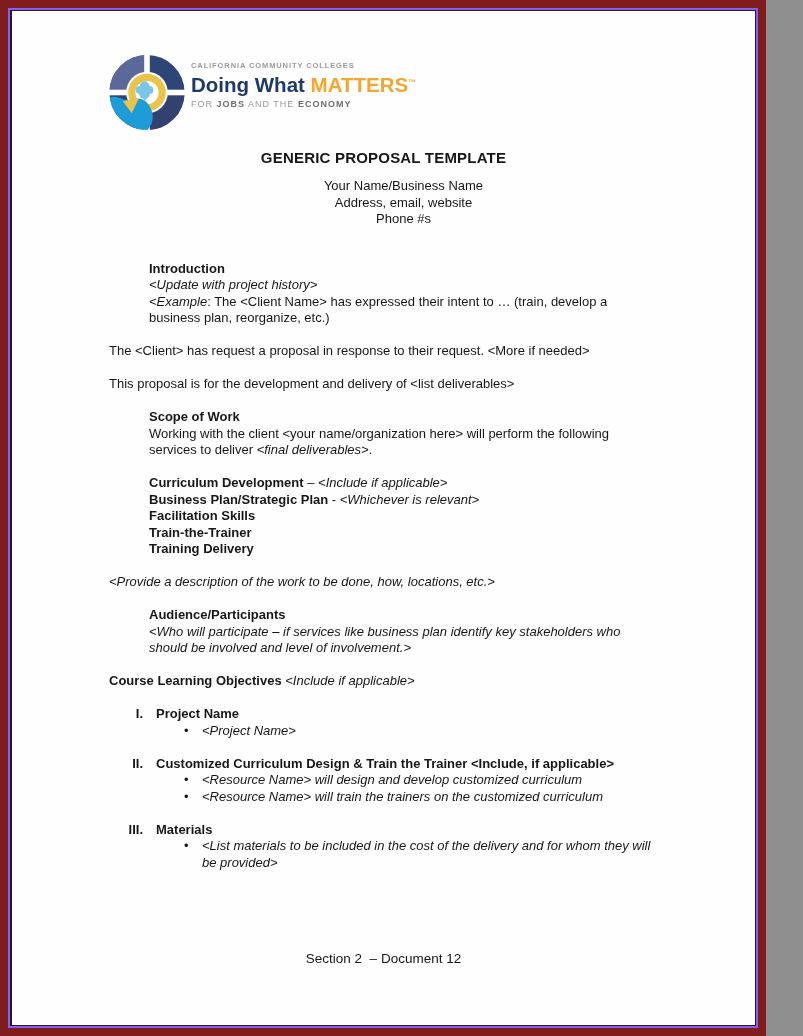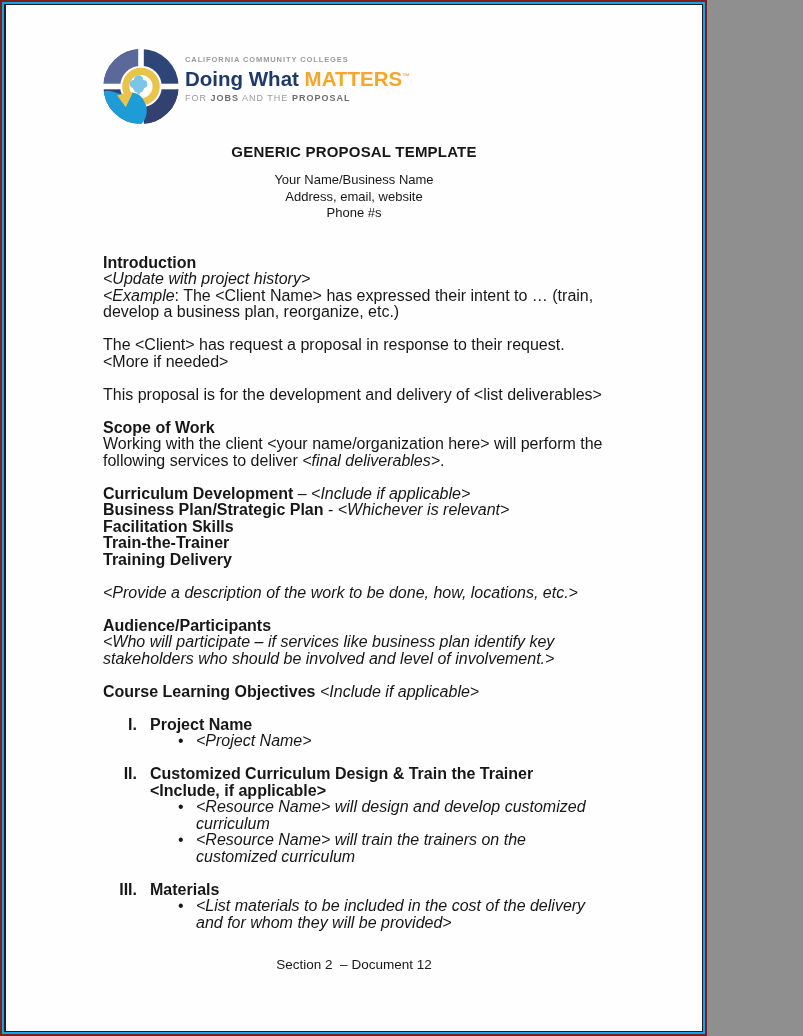--- a/index.html
+++ b/index.html
@@ -1,18 +1,18 @@
 <!DOCTYPE html>
 <html style="--navy: #1f3a68; --orange: #f3a72e; --gray: #9a9a9a; --taupe: #6d6e71; --slate: #5a689a; --ringnavy: #2e4578; --ringdark: #324170; --blue: #1d9cd8; --gold: #e9c44a; --sky: #7ac5e8;"><head>
 <meta charset="utf-8">
 <style>
   html,body{margin:0;padding:0;background:#8f8f8f;}
   .outer{
-    box-sizing:border-box;width:707px;height:1036px;
-    background:#0ea5e9;border:2px solid #7f1d1d;padding:2px;
+    box-sizing:border-box;width:766px;height:1036px;
+    background:#8b5cf6;border:8px solid #7f1d1d;padding:2px;
   }
   .page{
     box-sizing:border-box;width:100%;height:100%;position:relative;overflow:hidden;
     background:#fefefe;border:1px solid #1f1f1f;border-left-width:2px;
     font-family:"Liberation Sans",sans-serif;color:#171717;
   }
   
   .logo{display:flex;align-items:flex-start;margin:40px 0 0 95px;}
   .logo-icon{width:80px;height:83px;flex:none;}
   .logo-text{margin-left:4px;padding-top:10px;}
@@ -20,23 +20,23 @@
   .brand{font-size:20.5px;font-weight:bold;margin-top:2px;line-height:22px;white-space:pre;}
   .brand .dw{color:var(--navy,#1f3a68);}
   .brand .mt{color:var(--orange,#f3a72e);}
   .brand .tm{font-size:8px;vertical-align:7px;color:var(--orange,#f3a72e);}
   .tagline{font-size:9px;letter-spacing:1px;color:var(--gray,#9a9a9a);margin-top:3px;font-weight:500;}
   .tagline b{color:var(--taupe,#6d6e71);margin-top:36px;}
   
   .doc-title{font-size:15px;font-weight:bold;text-align:center;margin:15px 0 0;letter-spacing:.2px;}
   .contact{text-align:center;font-size:13px;line-height:16.5px;margin-top:12px;}
   
-  main{margin:33px 95px 0 97px;font-size:16px;line-height:16.5px;}
+  main{margin:33px 95px 0 97px;font-size:13px;line-height:16.5px;}
   .blk{margin:0 0 16.5px;}
-  .line{margin:0;}
+  .line{margin:0;padding-left:40px;}
   b{font-weight:bold;}
   i{font-style:italic;}
   .pre{white-space:pre-wrap;}
   
   .oli{display:flex;margin:0 0 16.5px;}
   .oli-num{flex:none;width:34px;text-align:right;margin-right:13px;font-weight:bold;}
   .oli-body{flex:1;min-width:0;}
   .oli-label{font-weight:bold;}
   .bullet{display:flex;padding-left:28px;font-style:italic;}
   .bullet .dot{flex:none;width:18px;font-style:normal;}
@@ -70,21 +70,21 @@
             <circle cx="41" cy="47" r="5"></circle>
             <circle cx="53" cy="47" r="5"></circle>
             <circle cx="47" cy="51" r="7"></circle>
             <rect x="45.5" y="52" width="3" height="8"></rect>
           </g>
         </g>
       </svg>
       <div class="logo-text">
         <div class="eyebrow">CALIFORNIA COMMUNITY COLLEGES</div>
         <div class="brand"><span class="dw">Doing What </span><span class="mt">MATTERS</span><span class="tm">™</span></div>
-        <div class="tagline"><span>FOR </span><b>JOBS</b><span> AND THE </span><b>PROPOSAL</b></div>
+        <div class="tagline"><span>FOR </span><b>JOBS</b><span> AND THE </span><b>ECONOMY</b></div>
       </div>
     </header>
 
     <h1 class="doc-title">GENERIC PROPOSAL TEMPLATE</h1>
     <div class="contact">
       <div class="line">Your Name/Business Name</div>
       <div class="line">Address, email, website</div>
       <div class="line">Phone #s</div>
     </div>
 

